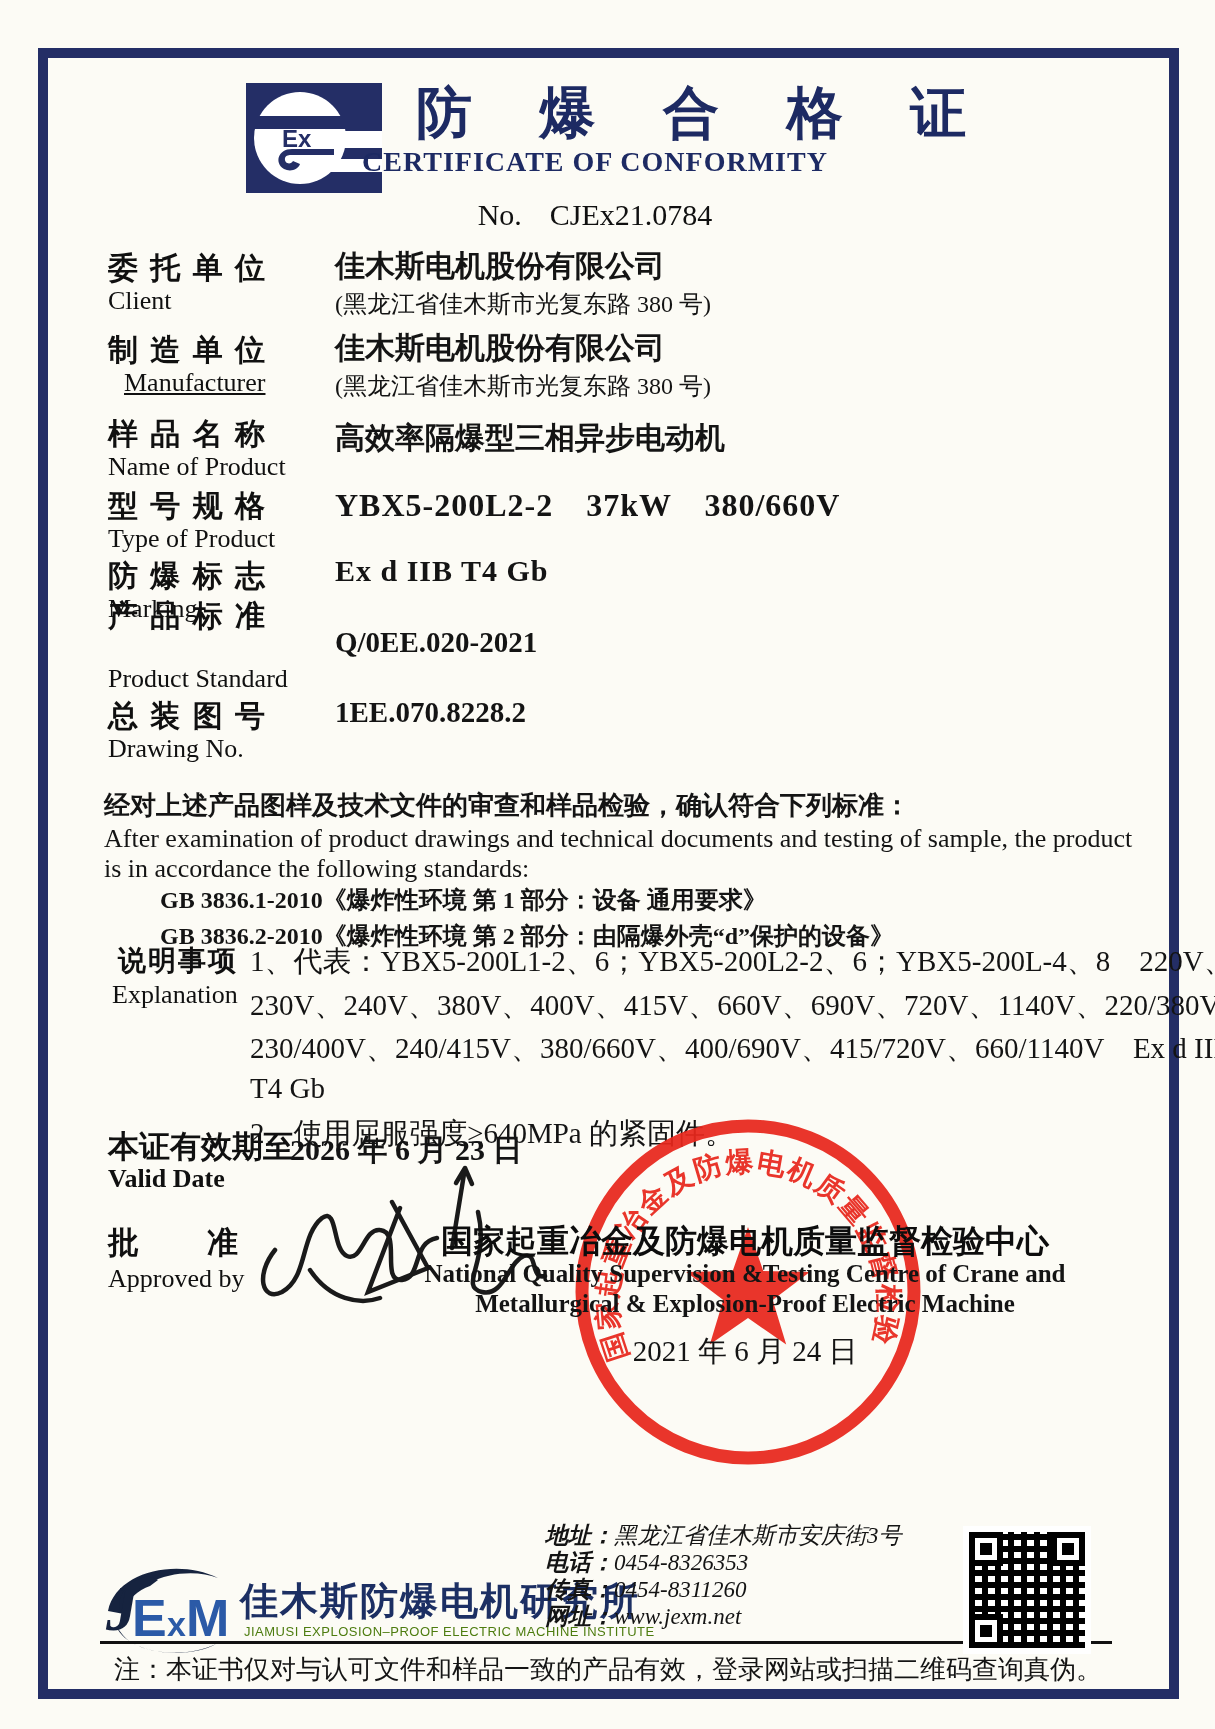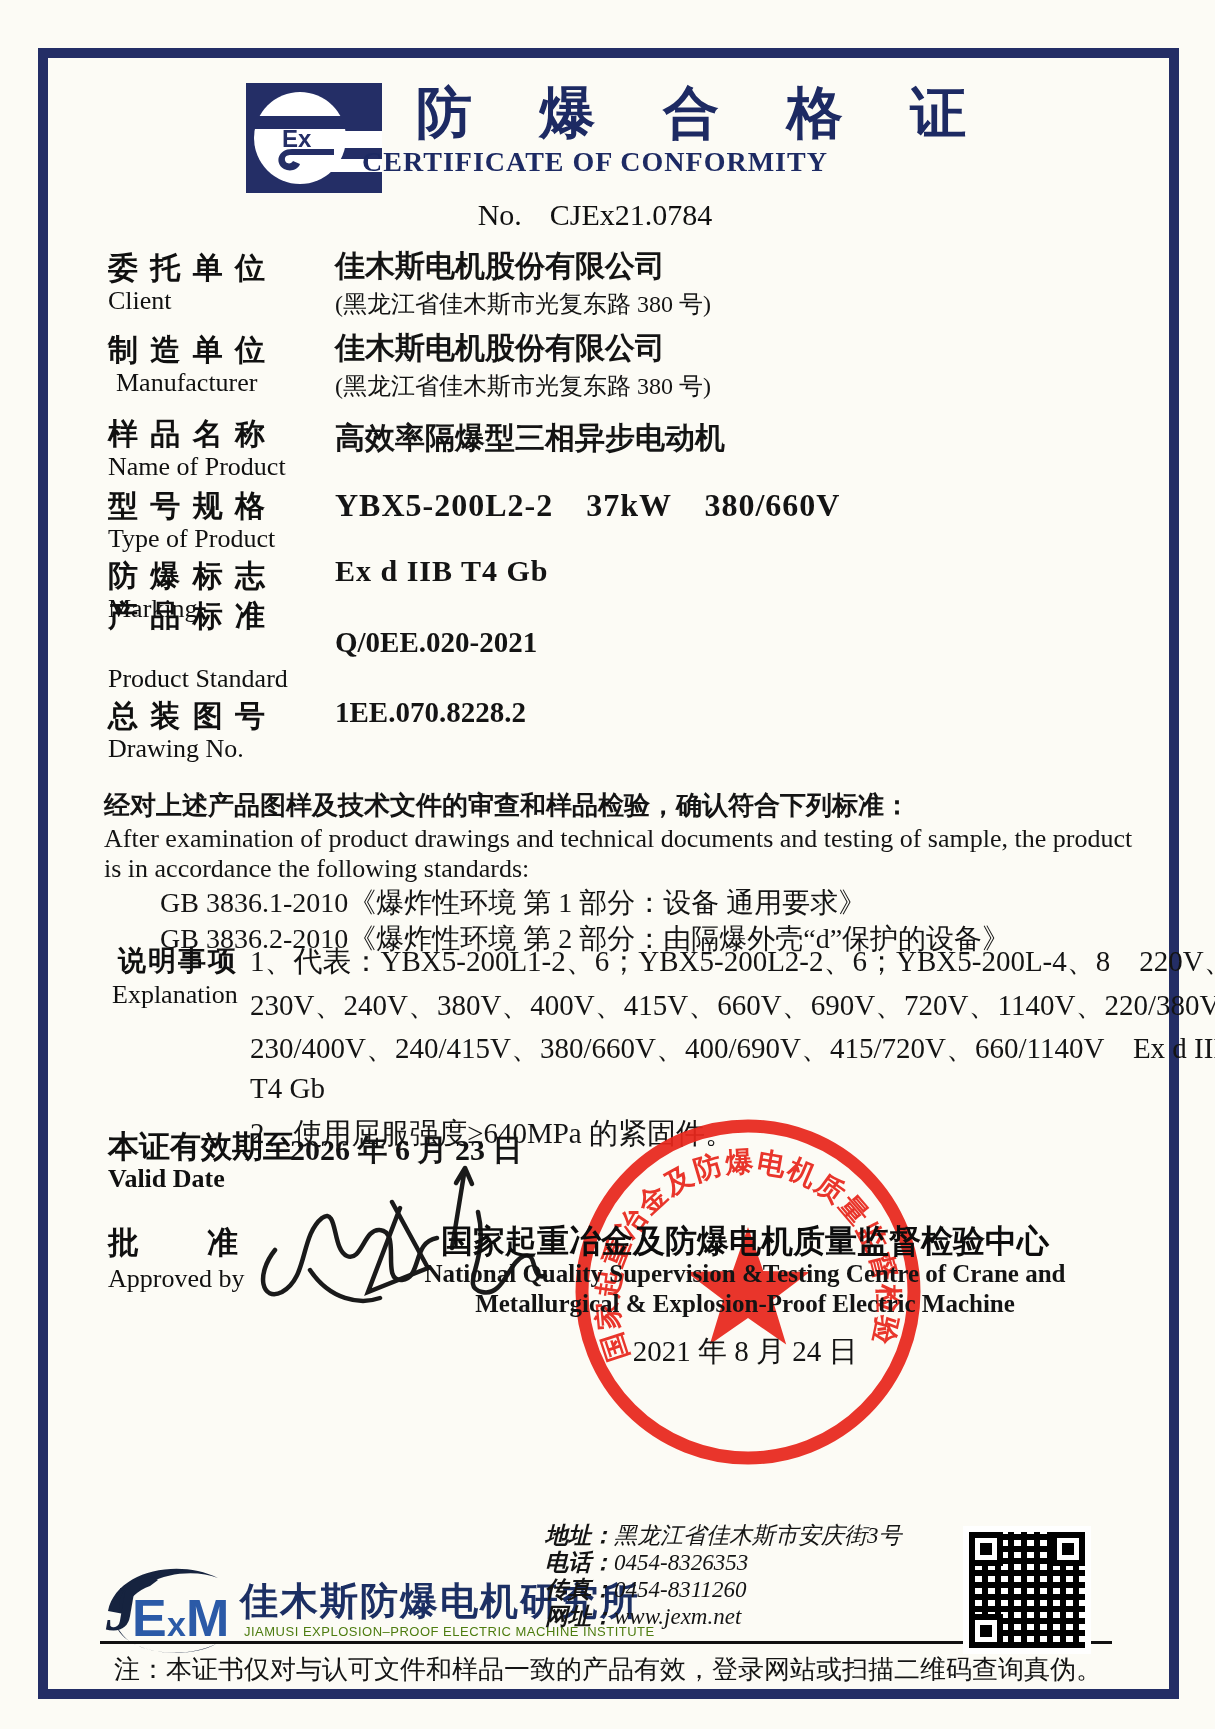--- a/index.html
+++ b/index.html
@@ -43,21 +43,21 @@
   .val-sub{font-size:24px;white-space:nowrap;}
   .val-lat{font-weight:bold;font-size:30px;white-space:nowrap;letter-spacing:1px;}
   .val-plain{font-size:29px;white-space:nowrap;font-weight:bold;}
   
   .stmt-cn{
     left:104px;top:788px;width:1010px;
     font-family:Liberation Serif, serif;
     font-weight:bold;font-size:26px;white-space:nowrap;
   }
   .stmt-en{left:104px;width:1010px;font-size:26px;white-space:nowrap;}
-  .std-line{left:160px;width:950px;font-size:28px;white-space:nowrap;}
+  .std-line{left:160px;width:950px;font-size:24px;white-space:nowrap;font-weight:bold;}
   .expl-line{font-size:29px;white-space:nowrap;}
   
   .org-cn{
     left:395px;top:1220px;width:700px;text-align:center;
     font-family:"Liberation Sans","DejaVu Sans",sans-serif;
     font-weight:bold;font-size:32px;color:#0d0d0d;white-space:nowrap;
   }
   .org-en{left:395px;width:700px;text-align:center;font-weight:bold;font-size:25px;white-space:nowrap;}
   .issue-date{left:395px;top:1332px;width:700px;text-align:center;font-size:29px;white-space:nowrap;}
   
@@ -118,21 +118,21 @@
 <div class="abs cert-no">
   <span class="no-label">No.</span><span>CJEx21.0784</span>
 </div>
 
 <div class="abs lbl-cn" style="left:108px;top:248px;">委 托 单 位</div>
 <div class="abs lbl-en" style="left:108px;top:286px;">Client</div>
 <div class="abs val-cn" style="left:335px;top:246px;">佳木斯电机股份有限公司</div>
 <div class="abs val-sub" style="left:335px;top:288px;">(黑龙江省佳木斯市光复东路 380 号)</div>
 
 <div class="abs lbl-cn" style="left:108px;top:330px;">制 造 单 位</div>
-<div class="abs lbl-en" style="left:116px;top:368px;">Manufacturer</div>
+<div class="abs lbl-en" style="left:124px;top:368px;text-decoration:underline;">Manufacturer</div>
 <div class="abs val-cn" style="left:335px;top:328px;">佳木斯电机股份有限公司</div>
 <div class="abs val-sub" style="left:335px;top:370px;">(黑龙江省佳木斯市光复东路 380 号)</div>
 
 <div class="abs lbl-cn" style="left:108px;top:414px;">样 品 名 称</div>
 <div class="abs lbl-en" style="left:108px;top:452px;">Name of Product</div>
 <div class="abs val-cn" style="left:335px;top:412px;margin-top:6px;">高效率隔爆型三相异步电动机</div>
 
 <div class="abs lbl-cn" style="left:108px;top:486px;">型 号 规 格</div>
 <div class="abs lbl-en" style="left:108px;top:524px;">Type of Product</div>
 <div class="abs val-lat" style="left:335px;top:484px;font-size:32px;">YBX5-200L2-2　37kW　380/660V</div>
@@ -191,21 +191,21 @@
     <path d="M180,115 L195.3,159 L241.8,159.9 L204.7,188 L218.2,232.6 L180,206 L141.8,232.6 L155.3,188 L118.2,159.9 L164.7,159 Z" fill="#e8271c"></path>
     <text font-family="Liberation Sans, DejaVu Sans, sans-serif" font-size="28" font-weight="bold" fill="#e8271c" letter-spacing="2">
       <textPath href="#arcText" startOffset="0">国家起重冶金及防爆电机质量监督检验中心</textPath>
     </text>
   </svg>
 </div>
 
 <div class="abs org-cn">国家起重冶金及防爆电机质量监督检验中心</div>
 <div class="abs org-en" style="top:1260px;">National Quality Supervision &amp;Testing Centre of Crane and</div>
 <div class="abs org-en" style="top:1290px;">Metallurgical &amp; Explosion-Proof Electric Machine</div>
-<div class="abs issue-date">2021 年 8 月 24 日</div>
+<div class="abs issue-date">2021 年 6 月 24 日</div>
 
 <div class="abs" style="left:98px;top:1556px;">
   <svg width="142" height="104" viewBox="0 0 142 104">
     <path d="M10,55 C18,15 80,2 120,22 C90,10 35,20 26,58 Z" fill="#16233f"></path>
     <path d="M18,70 C30,98 85,104 118,88 C95,102 40,100 24,78 Z" fill="#16233f"></path>
     <path d="M44,22 C30,26 18,40 22,56 C30,44 40,34 52,30 L60,24 C54,20 48,20 44,22 Z" fill="#16233f"></path>
     <text x="8" y="74" font-family="Liberation Serif, DejaVu Serif, serif" font-style="italic" font-weight="bold" font-size="64" fill="#16233f">J</text>
     <text x="34" y="80" font-family="Liberation Sans, DejaVu Sans, sans-serif" font-weight="bold" font-size="52" fill="#2b5aa7">E</text>
     <text x="69" y="80" font-family="Liberation Sans, DejaVu Sans, sans-serif" font-weight="bold" font-size="34" fill="#2b5aa7">x</text>
     <text x="88" y="80" font-family="Liberation Sans, DejaVu Sans, sans-serif" font-weight="bold" font-size="52" fill="#2b5aa7">M</text>

